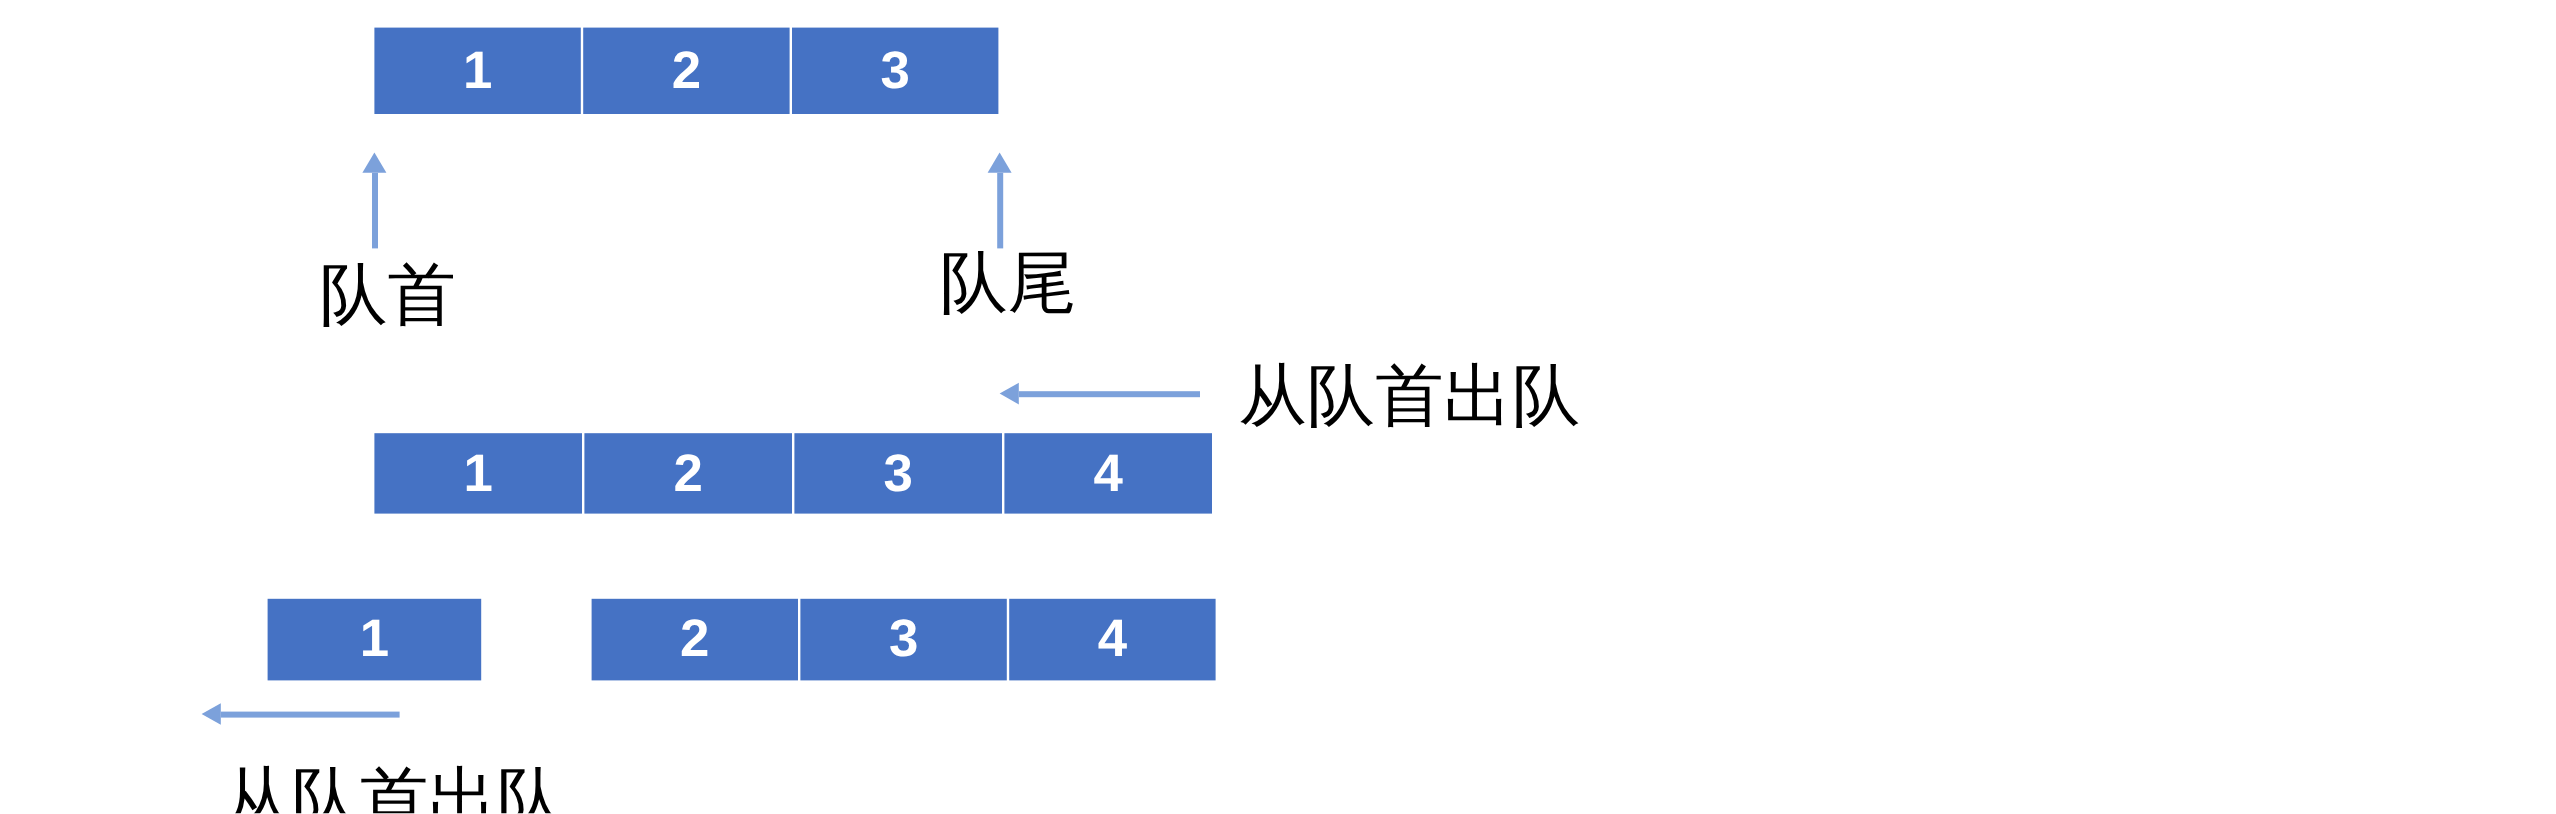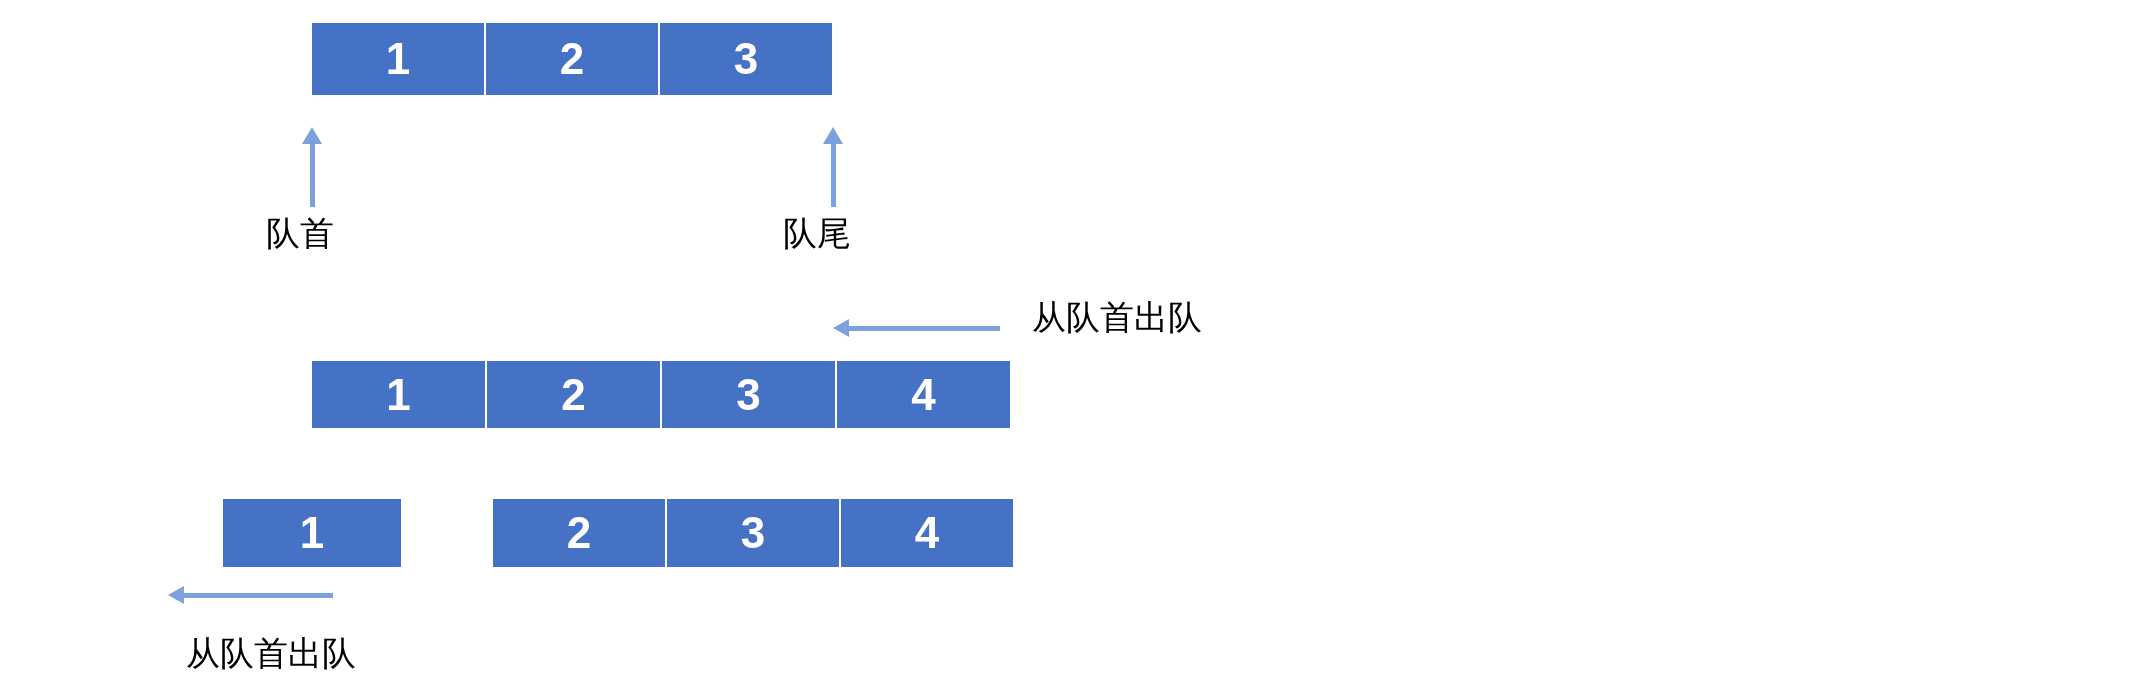--- a/index.html
+++ b/index.html
@@ -73,21 +73,21 @@
     border-right:16px solid var(--arrow);
   }
   .arrow-left .stem{
     height:5px;
     flex:1;
     background:var(--arrow);
   }
   .label{
     position:absolute;
     color:var(--label);
-    font-size:34px;
+    font-size:57px;
     line-height:1.15;
     white-space:nowrap;
   }
 </style>
 </head>
 <body>
 
 <div class="stage">
 
   <div class="row r1" style="left:312px;top:23px;">
@@ -99,21 +99,21 @@
   <div class="arrow-up" style="left:301px;top:127px;">
     <div class="head"></div>
     <div class="stem"></div>
   </div>
   <div class="label" style="left:266px;top:214px;">队首</div>
 
   <div class="arrow-up" style="left:822px;top:127px;">
     <div class="head"></div>
     <div class="stem"></div>
   </div>
-  <div class="label" style="left:783px;top:214px;">队尾</div>
+  <div class="label" style="left:783px;top:204px;">队尾</div>
 
   <div class="arrow-left" style="left:833px;top:319px;width:167px;">
     <div class="head"></div>
     <div class="stem"></div>
   </div>
   <div class="label" style="left:1032px;top:298px;">从队首出队</div>
 
   <div class="row r2" style="left:312px;top:361px;">
     <div class="cell">1</div>
     <div class="cell">2</div>

